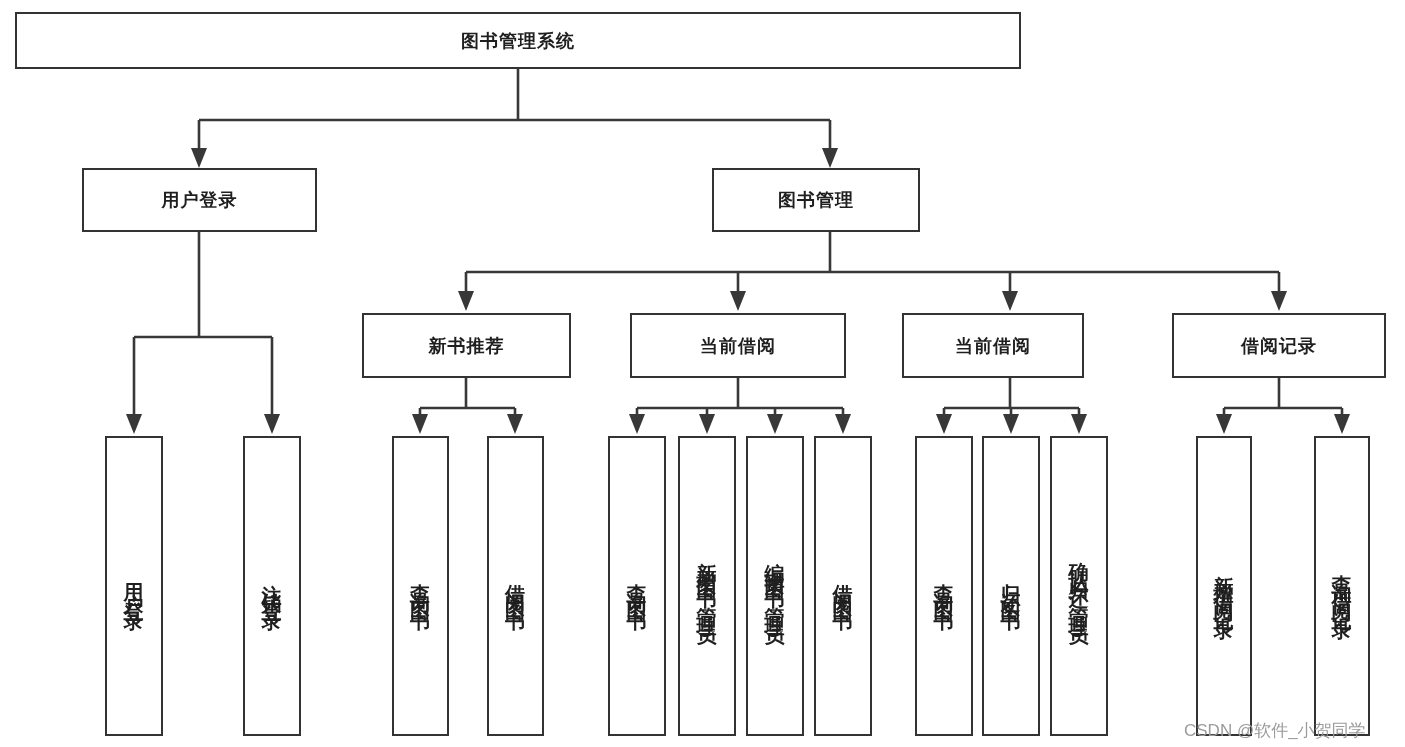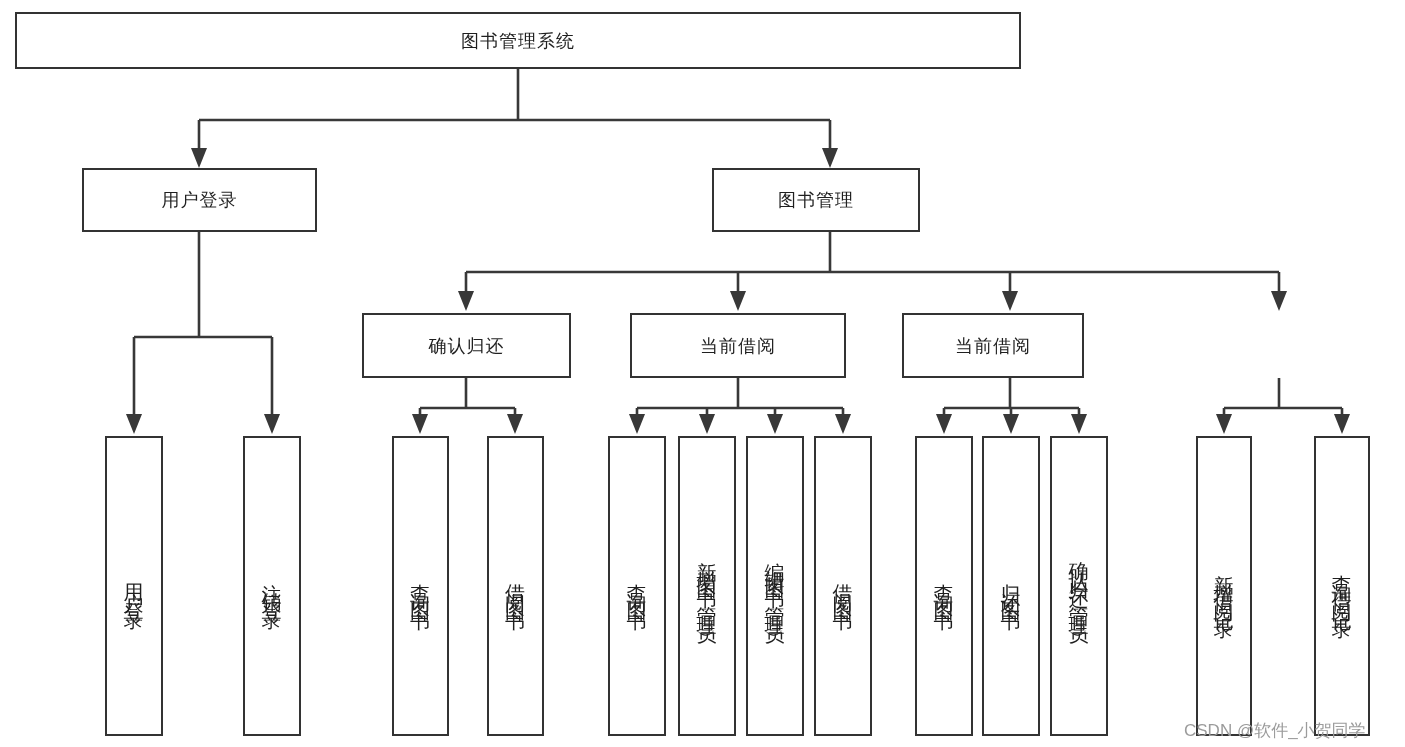--- a/index.html
+++ b/index.html
@@ -9,21 +9,21 @@
     font-family:"Liberation Sans","DejaVu Sans",sans-serif;
   }
   .canvas{position:relative;width:1405px;height:747px;background:#ffffff;}
   .connectors{position:absolute;left:0;top:0;z-index:0;}
   .ln{fill:none;stroke:#383838;stroke-width:2.6;}
   .ar{fill:#383838;stroke:none;}
   .node{
     position:absolute;box-sizing:border-box;
     background:#ffffff;border:2.5px solid #333333;
     display:flex;align-items:center;justify-content:center;
-    z-index:1;color:#1f1f1f;
+    z-index:1;color:#1f1f1f;font-weight:bold;
   }
   .node.h span{font-size:18px;letter-spacing:1px;white-space:nowrap;}
   .node.v span{
     writing-mode:vertical-rl;text-orientation:mixed;
     font-size:20px;letter-spacing:9px;line-height:1.0;
     white-space:nowrap;
   }
   .watermark{
     position:absolute;left:1184px;top:719px;z-index:5;
     font-size:17px;color:#9b9b9b;white-space:nowrap;
@@ -75,27 +75,30 @@
   </div>
 
   <div class="node h" style="left:82px;top:168px;width:235px;height:64px">
     <span>用户登录</span>
   </div>
   <div class="node h" style="left:712px;top:168px;width:208px;height:64px">
     <span>图书管理</span>
   </div>
 
   <div class="node h" style="left:362px;top:313px;width:209px;height:65px">
-    <span>确认归还</span>
+    <span>新书推荐</span>
   </div>
   <div class="node h" style="left:630px;top:313px;width:216px;height:65px">
     <span>当前借阅</span>
   </div>
   <div class="node h" style="left:902px;top:313px;width:182px;height:65px">
     <span>当前借阅</span>
+  </div>
+  <div class="node h" style="left:1172px;top:313px;width:214px;height:65px">
+    <span>借阅记录</span>
   </div>
 
   <div class="node v" style="left:105px;top:436px;width:58px;height:300px">
     <span>用户登录</span>
   </div>
   <div class="node v" style="left:243px;top:436px;width:58px;height:300px">
     <span>注销登录</span>
   </div>
 
   <div class="node v" style="left:392px;top:436px;width:57px;height:300px">

